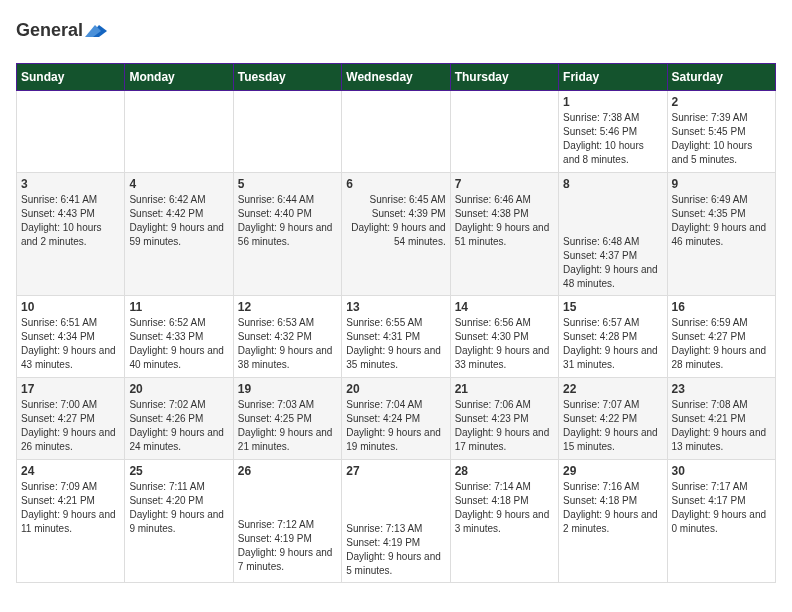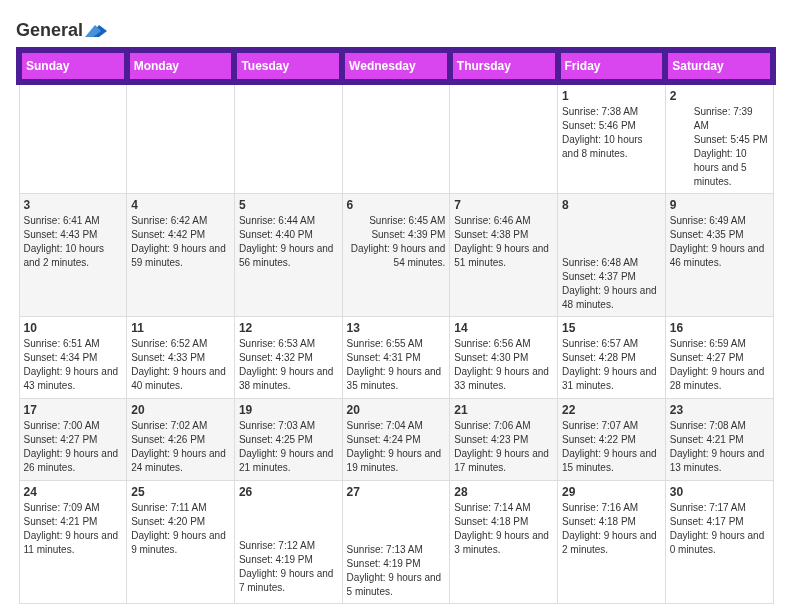--- a/index.html
+++ b/index.html
@@ -7,21 +7,21 @@
       font-family: Arial, sans-serif;
       background: #fff;
       width: 792px;
       min-height: 612px;
       padding: 16px;
     }
     .header-area {
       display: flex;
       justify-content: space-between;
       align-items: flex-start;
-      margin-bottom: 8px;
+      margin-bottom: 24px;
     }
     .logo {
       display: flex;
       flex-direction: column;
       align-items: flex-start;
       margin-top: 4px;
     }
     .title-block {
       text-align: right;
     }
@@ -35,27 +35,27 @@
       font-size: 15px;
       color: #444;
       margin-top: 2px;
     }
     table {
       width: 100%;
       border-collapse: collapse;
       table-layout: fixed;
     }
     thead tr th {
-      background-color: #d946ef;
+      background-color: #14532d;
       color: #fff;
       font-size: 12px;
       font-weight: bold;
       padding: 6px 4px;
       text-align: left;
-      border: 6px solid #4c1d95;
+      border: 1px solid #4c1d95;
     }
     tbody tr td {
       vertical-align: top;
       padding: 4px 4px;
       border: 1px solid #ddd;
       font-size: 10.5px;
       color: #333;
       height: 82px;
       background: #fff;
     }
@@ -117,21 +117,21 @@
         <td class="empty"></td>
         <td class="empty"></td>
         <td>
           <span class="day-num">1</span>
           <div class="day-info" style="white-space: pre-line;">Sunrise: 7:38 AM
 Sunset: 5:46 PM
 Daylight: 10 hours and 8 minutes.</div>
         </td>
         <td>
           <span class="day-num">2</span>
-          <div class="day-info" style="white-space: pre-line; margin-left: 24px;">Sunrise: 7:39 AM
+          <div class="day-info" style="white-space: pre-line;">Sunrise: 7:39 AM
 Sunset: 5:45 PM
 Daylight: 10 hours and 5 minutes.</div>
         </td>
       </tr>
       <tr>
         <td>
           <span class="day-num">3</span>
           <div class="day-info" style="white-space: pre-line;">Sunrise: 6:41 AM
 Sunset: 4:43 PM
 Daylight: 10 hours and 2 minutes.</div>

